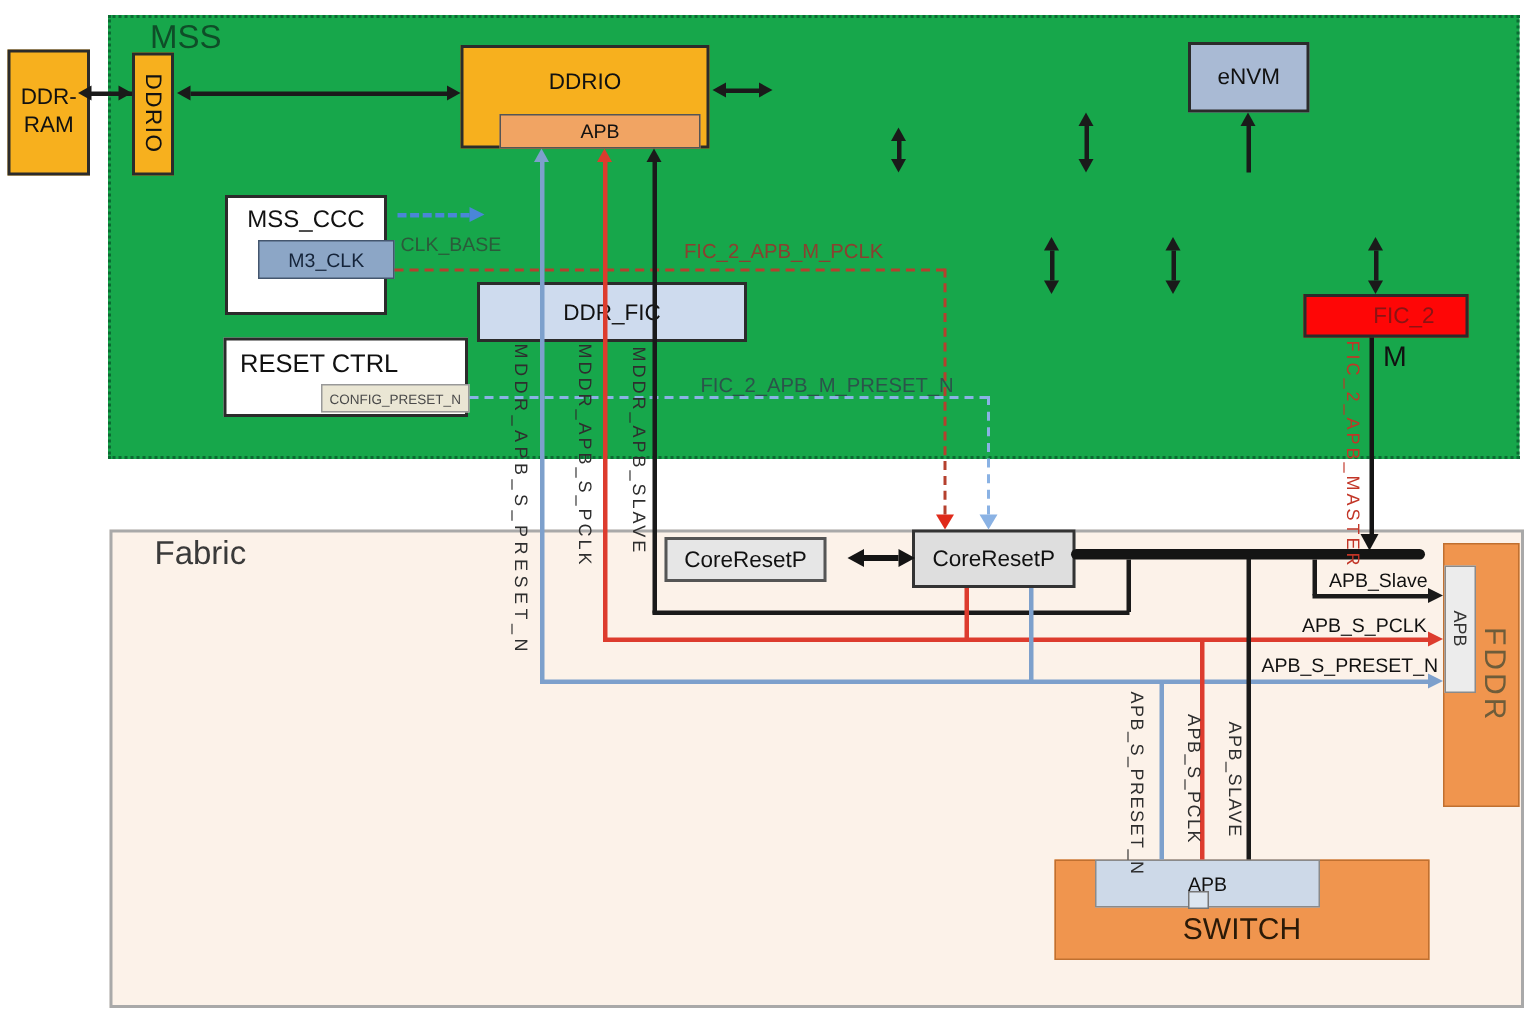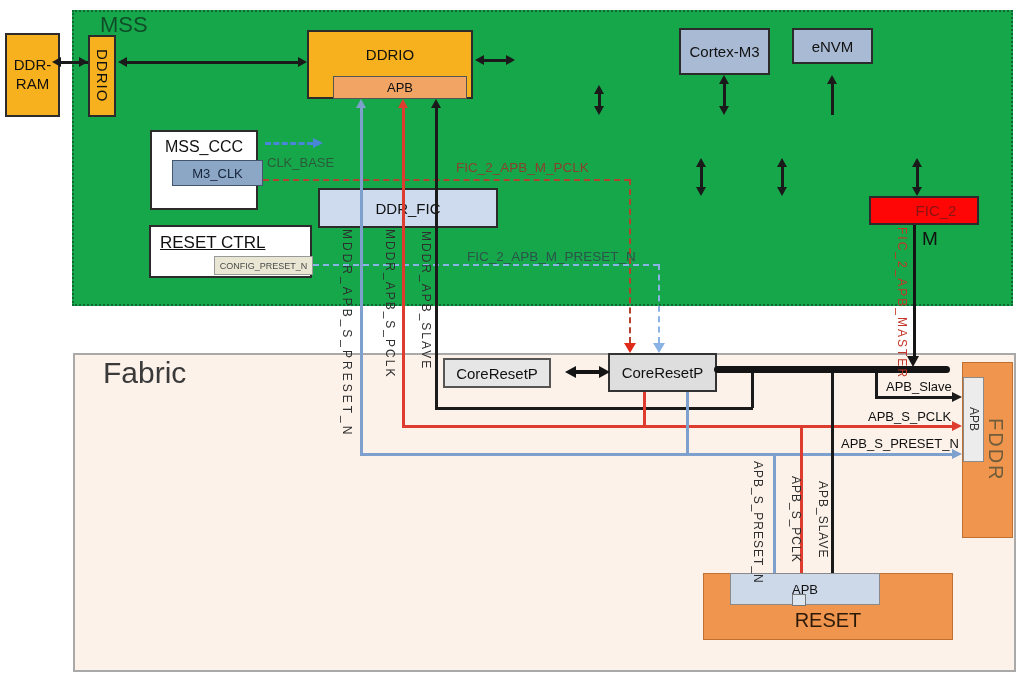--- a/index.html
+++ b/index.html
@@ -15,86 +15,83 @@
 </style>
 </head>
 <body>
 
 <div id="stage">
 
   <div class="abs" style="left:72px;top:10px;width:941px;height:296px;background:#17a74b;border:2px dotted #0b6b33;"></div>
   <div class="lbl" style="left:100px;top:12px;font-size:22px;color:#0f4d28;">MSS</div>
 
   <div class="abs" style="left:73px;top:353px;width:943px;height:319px;background:#fcf2e9;border:2px solid #a9a9a9;"></div>
-  <div class="lbl" style="left:103px;top:356px;font-size:30px;color:#3a3a3a;">Fabric</div>
+  <div class="lbl" style="left:103px;top:356px;font-size:22px;color:#3a3a3a;">Fabric</div>
 
   <div class="box" style="left:5px;top:33px;width:55px;height:84px;background:#f7b01e;text-align:center;line-height:1.25;">
     <span>DDR-RAM</span>
   </div>
 
   <div class="box" style="left:88px;top:35px;width:28px;height:82px;background:#f7b01e;">
     <span class="vtext" style="font-size:15px;letter-spacing:1px;">DDRIO</span>
   </div>
 
   <div class="box" style="left:307px;top:30px;width:166px;height:69px;background:#f7b01e;align-items:flex-start;">
     <span style="margin-top:14px;">DDRIO</span>
     <div class="abs" style="left:24px;top:44px;width:134px;height:23px;background:#f1a463;border:1px solid #555;
                 display:flex;align-items:center;justify-content:center;font-size:13px;">
       <span>APB</span>
     </div>
   </div>
 
 
-  <div class="box" style="left:679px;top:28px;width:91px;height:47px;background:#a9bad4;">
-    <span>Cortex-M3</span>
-  </div>
 
-  <div class="box" style="left:792px;top:28px;width:81px;height:36px;background:#a9bad4;">
+  <div class="box" style="left:792px;top:28px;width:81px;height:47px;background:#a9bad4;">
     <span>eNVM</span>
   </div>
 
 
   <div class="box" style="left:150px;top:130px;width:108px;height:80px;background:#ffffff;align-items:flex-start;font-size:16px;">
     <span style="margin-top:6px;text-align:right;">MSS_CCC</span>
   </div>
   <div class="box" style="left:172px;top:160px;width:91px;height:26px;background:#8ca6c6;border:1px solid #44566e;font-size:13px;color:#15243a;">
     <span>M3_CLK</span>
   </div>
 
   <div class="box" style="left:318px;top:188px;width:180px;height:40px;background:#cedbee;">
     <span>DDR_FIC</span>
   </div>
 
   <div class="box" style="left:869px;top:196px;width:110px;height:29px;background:#fe0606;color:#8a1414;padding-left:24px;">
     <span>FIC_2</span>
   </div>
 
   <div class="box" style="left:149px;top:225px;width:163px;height:53px;background:#ffffff;align-items:flex-start;justify-content:flex-start;font-size:17px;">
-    <span style="margin:6px 0 0 9px;text-decoration:underline;">RESET CTRL</span>
+    <span style="margin:6px 0 0 9px;">RESET CTRL</span>
   </div>
   <div class="box" style="left:214px;top:256px;width:99px;height:19px;background:#eae6d4;border:1px solid #999;font-size:9px;color:#4a4a4a;">
     <span>CONFIG_PRESET_N</span>
   </div>
 
   <div class="box" style="left:443px;top:358px;width:108px;height:30px;background:#e6e6e6;border:2px solid #555;">
     <span>CoreResetP</span>
   </div>
   <div class="box" style="left:608px;top:353px;width:109px;height:39px;background:#dedede;border:2px solid #333;">
     <span>CoreResetP</span>
   </div>
 
   <div class="box" style="left:962px;top:362px;width:51px;height:176px;background:#f0954e;border:1px solid #c07030;justify-content:flex-end;padding-right:5px;">
     <span class="vtext" style="font-size:20px;letter-spacing:2px;color:#6e5c3a;">FDDR</span>
   </div>
   <div class="box" style="left:963px;top:377px;width:21px;height:85px;background:#ececec;border:1px solid #8a8a8a;">
     <span class="vtext" style="font-size:12px;color:#333;">APB</span>
   </div>
 
   <div class="box" style="left:703px;top:573px;width:250px;height:67px;background:#f0954e;border:1px solid #c07030;align-items:flex-end;">
-    <span style="margin-bottom:7px;font-size:20px;color:#2b1a08;">RESET</span>
+    <span style="margin-bottom:7px;font-size:20px;color:#2b1a08;">SWITCH</span>
   </div>
   <div class="box" style="left:730px;top:573px;width:150px;height:32px;background:#cdd9e8;border:1px solid #8a8a8a;font-size:13px;">
     <span>APB</span>
   </div>
   <div class="abs" style="left:792px;top:594px;width:14px;height:12px;background:#dce6f0;border:1px solid #777;"></div>
 
   <div class="wire" style="left:60px;top:61px;width:28px;height:2.5px;background:#1a1a1a;"></div>
   <div class="tri" style="left:52px;top:56.5px;border-width:5.5px 9px 5.5px 0;border-right-color:#1a1a1a;"></div>
   <div class="tri" style="left:79px;top:56.5px;border-width:5.5px 0 5.5px 9px;border-left-color:#1a1a1a;"></div>
 

